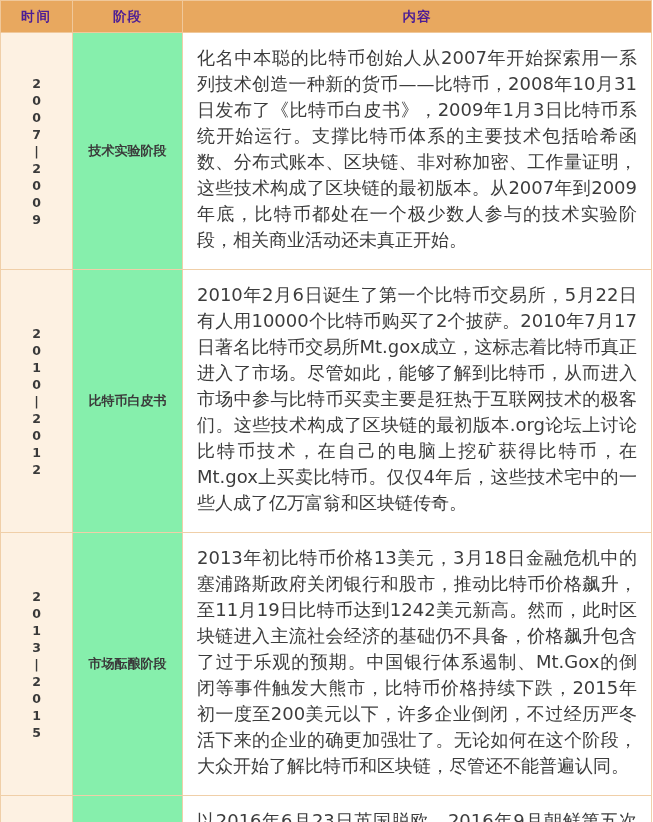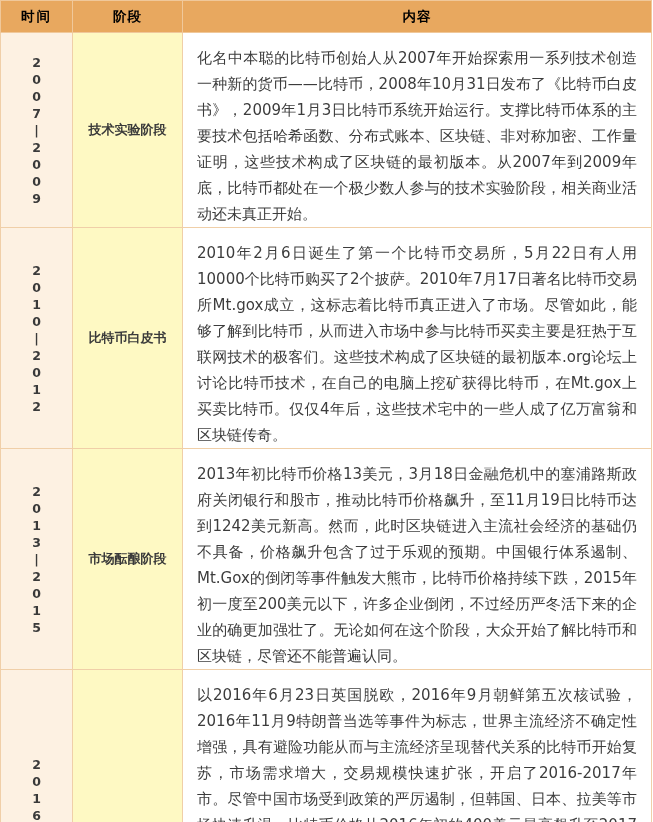--- a/index.html
+++ b/index.html
@@ -20,21 +20,21 @@
     border-collapse: collapse;
     margin: 0;
     table-layout: fixed;
   }
   table.bitcoin-table col.c-time { width: 72px; }
   table.bitcoin-table col.c-stage { width: 110px; }
   table.bitcoin-table col.c-content { width: 469px; }
 
   thead th {
     background: #e8a85f;
-    color: #000000;
+    color: #4c1d95;
     font-size: 13.5px;
     font-weight: bold;
     height: 32px;
     text-align: center;
     vertical-align: middle;
     border: 1px solid #f0c89a;
     letter-spacing: 1px;
   }
   thead th.th-time { letter-spacing: 2px; }
 
@@ -47,36 +47,36 @@
     color: #3a3a3a;
     font-size: 12.5px;
     font-weight: bold;
     text-align: center;
     line-height: 17px;
     padding: 6px 0;
     letter-spacing: 0;
   }
   td.time-cell .yr { display: block; }
   td.stage-cell {
-    background: #fef9c3;
+    background: #86efac;
     color: #3a3a3a;
     font-size: 13px;
     font-weight: bold;
     text-align: center;
     padding: 6px 4px;
     line-height: 20px;
   }
   td.content-cell {
     background: #ffffff;
     color: #3c3c3c;
-    font-size: 15px;
+    font-size: 18px;
     line-height: 26px;
     text-align: justify;
     text-justify: inter-ideograph;
-    padding: 12px 14px 0 14px;
+    padding: 12px 14px 16px 14px;
   }
   td.content-cell p {
     margin: 0;
     text-indent: 0;
   }
 </style>
 </head>
 <body>
 
 <div class="page">

